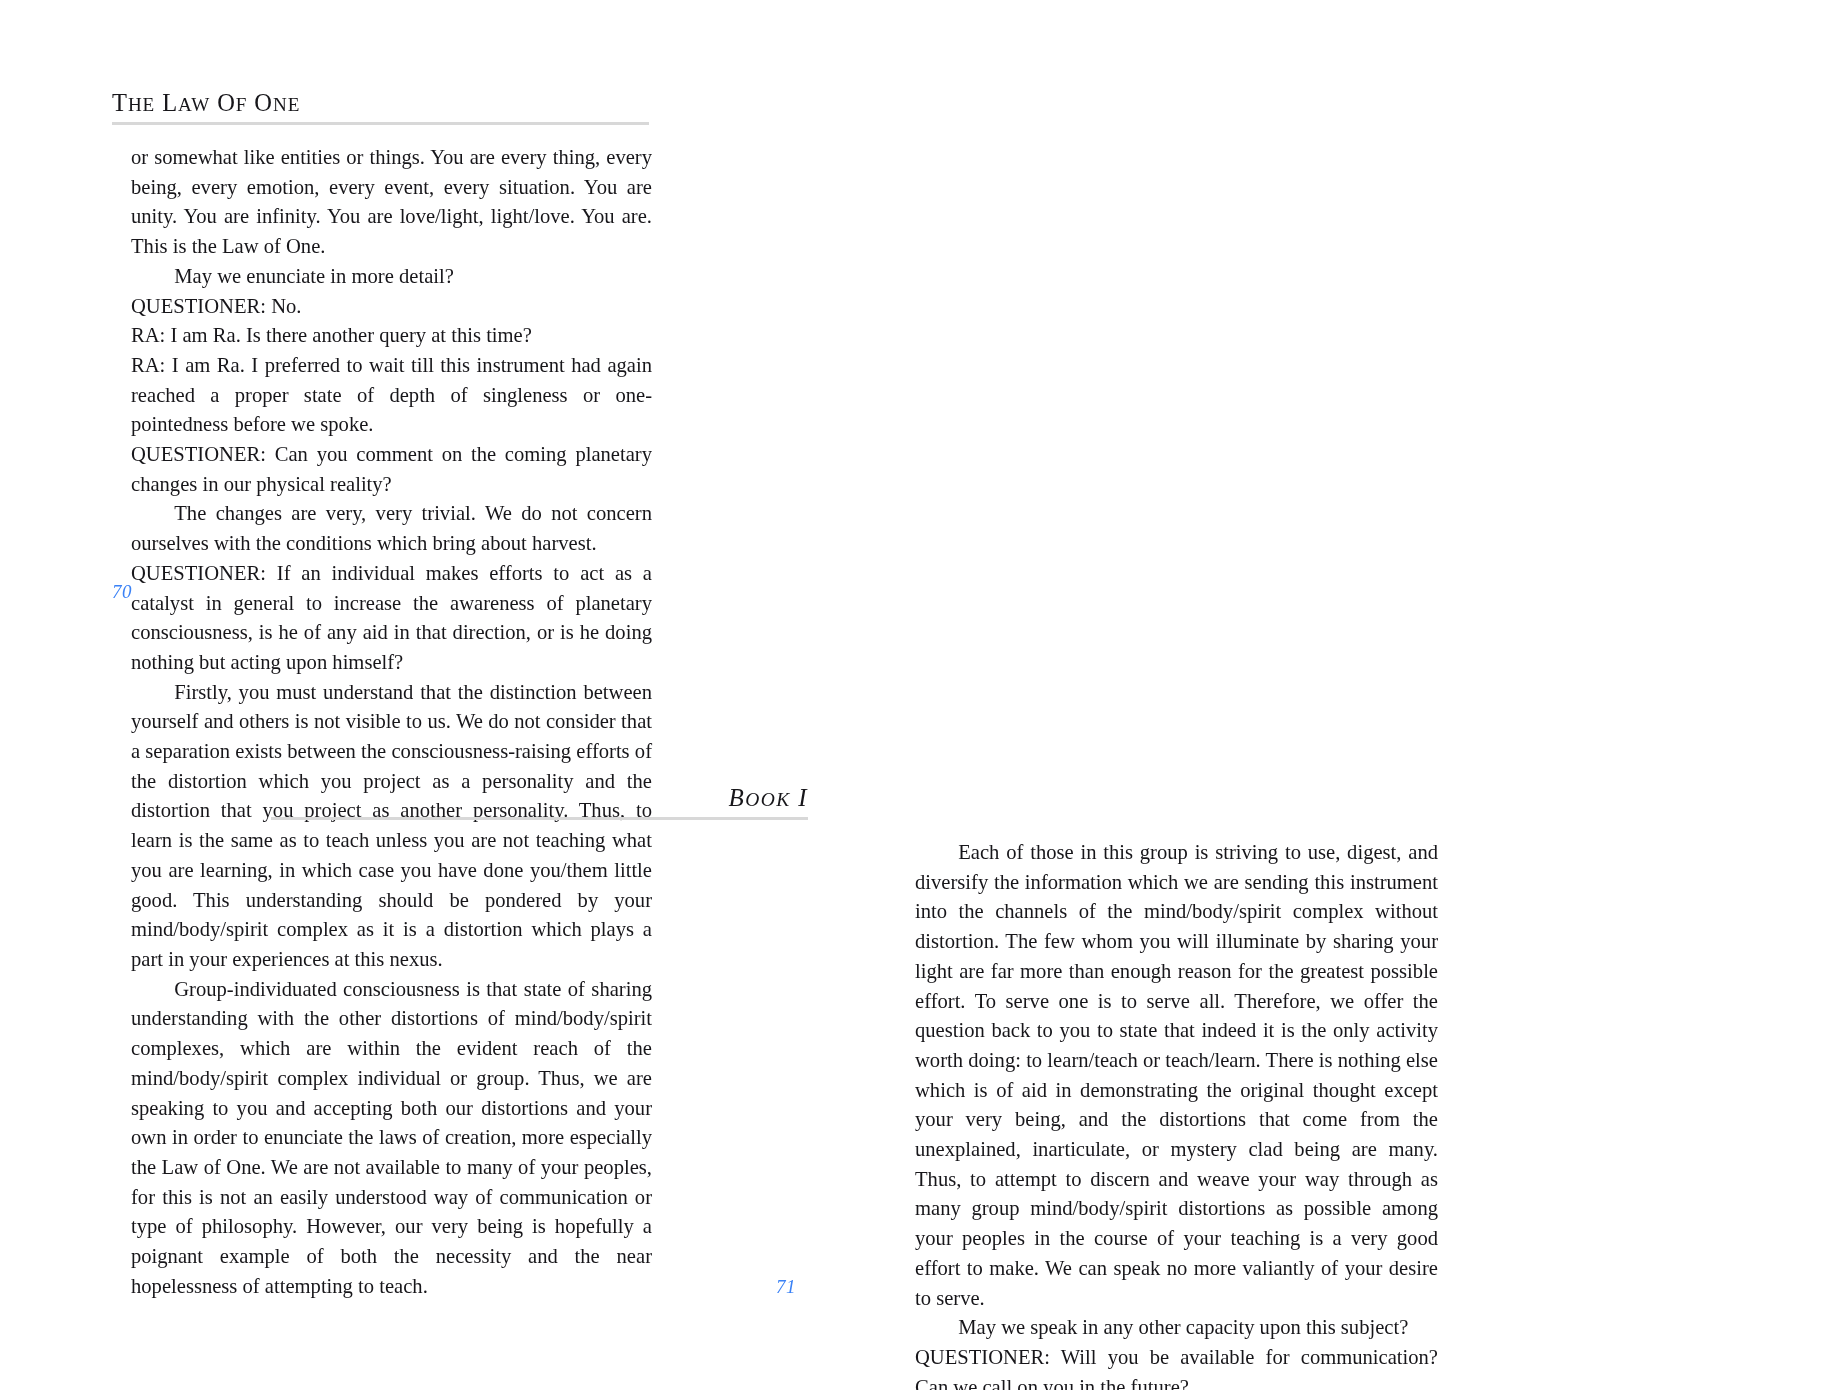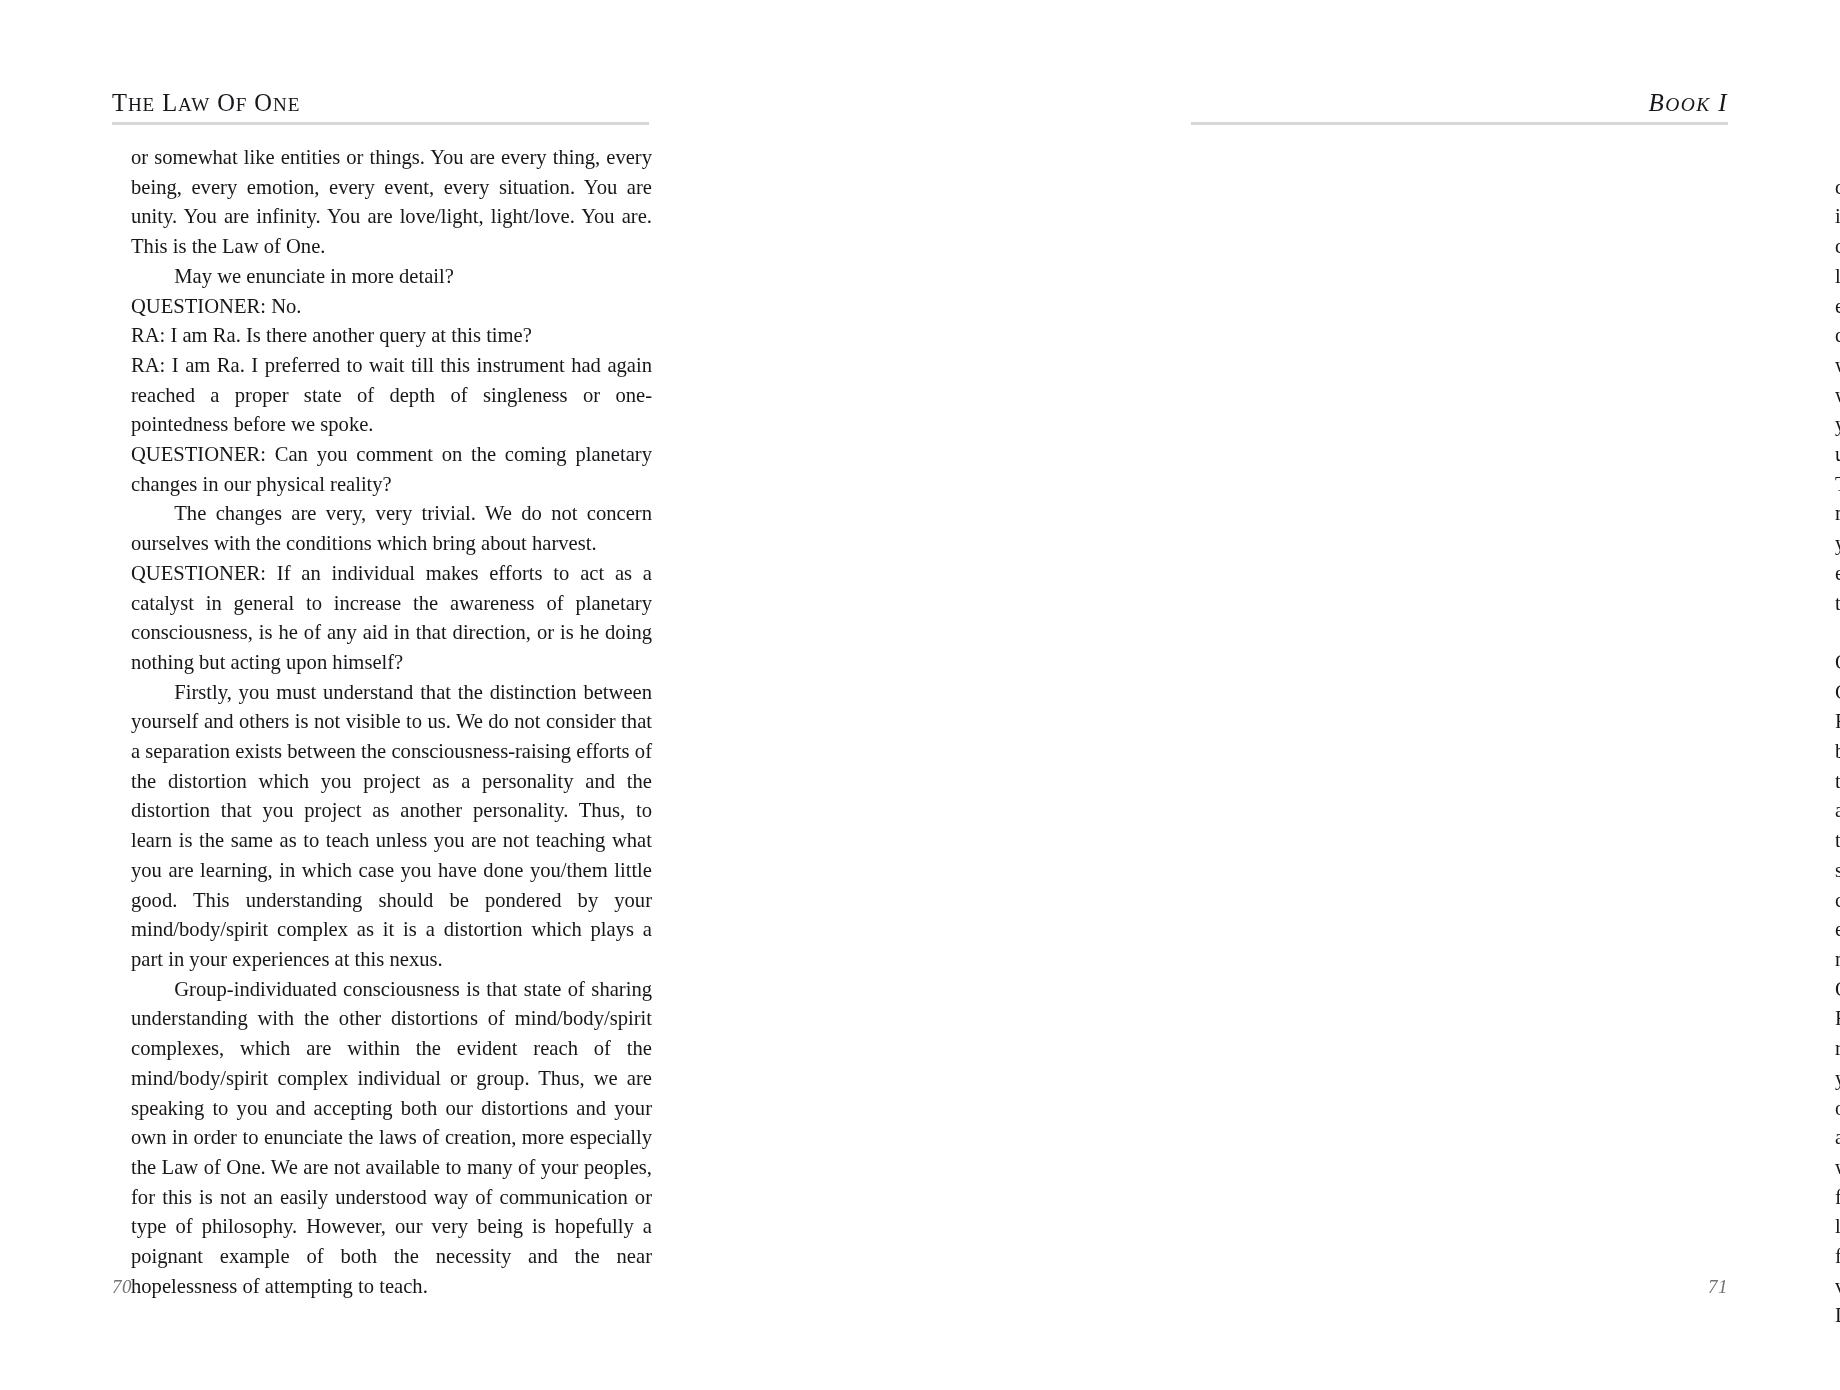--- a/index.html
+++ b/index.html
@@ -13,20 +13,21 @@
     font-family: "Liberation Serif", "DejaVu Serif", serif;
     color: #17161a;
     overflow: hidden;
   }
 
   .spread {
     position: relative;
     width: 1840px;
     height: 1390px;
     display: flex;
+    flex-direction: column;
   }
 
   .page {
     position: relative;
     width: 920px;
     height: 1390px;
     box-sizing: border-box;
   }
 
   
@@ -99,25 +100,25 @@
   .column p:last-child {
     text-align: justify;
   }
 
   
   .folio {
     position: absolute;
     bottom: 92px;
     font-style: italic;
     font-size: 19px;
-    color: #737373;
+    color: #3b82f6;
     letter-spacing: 0.5px;
   }
   .page-left .folio { left: 112px; }
-  .page-right .folio { right: 112px; text-align: center; }
+  .page-right .folio { right: 124px; text-align: center; }
 </style>
 </head>
 <body>
 
 <div class="spread">
 
   <div class="page page-left">
 
     <div class="runhead">
       <span class="cap"><span style="font-size: 1em;">T</span><span style="font-size: 0.78em;">HE</span> <span style="font-size: 1em;">L</span><span style="font-size: 0.78em;">AW</span> <span style="font-size: 1em;">O</span><span style="font-size: 0.78em;">F</span> <span style="font-size: 1em;">O</span><span style="font-size: 0.78em;">NE</span></span>

